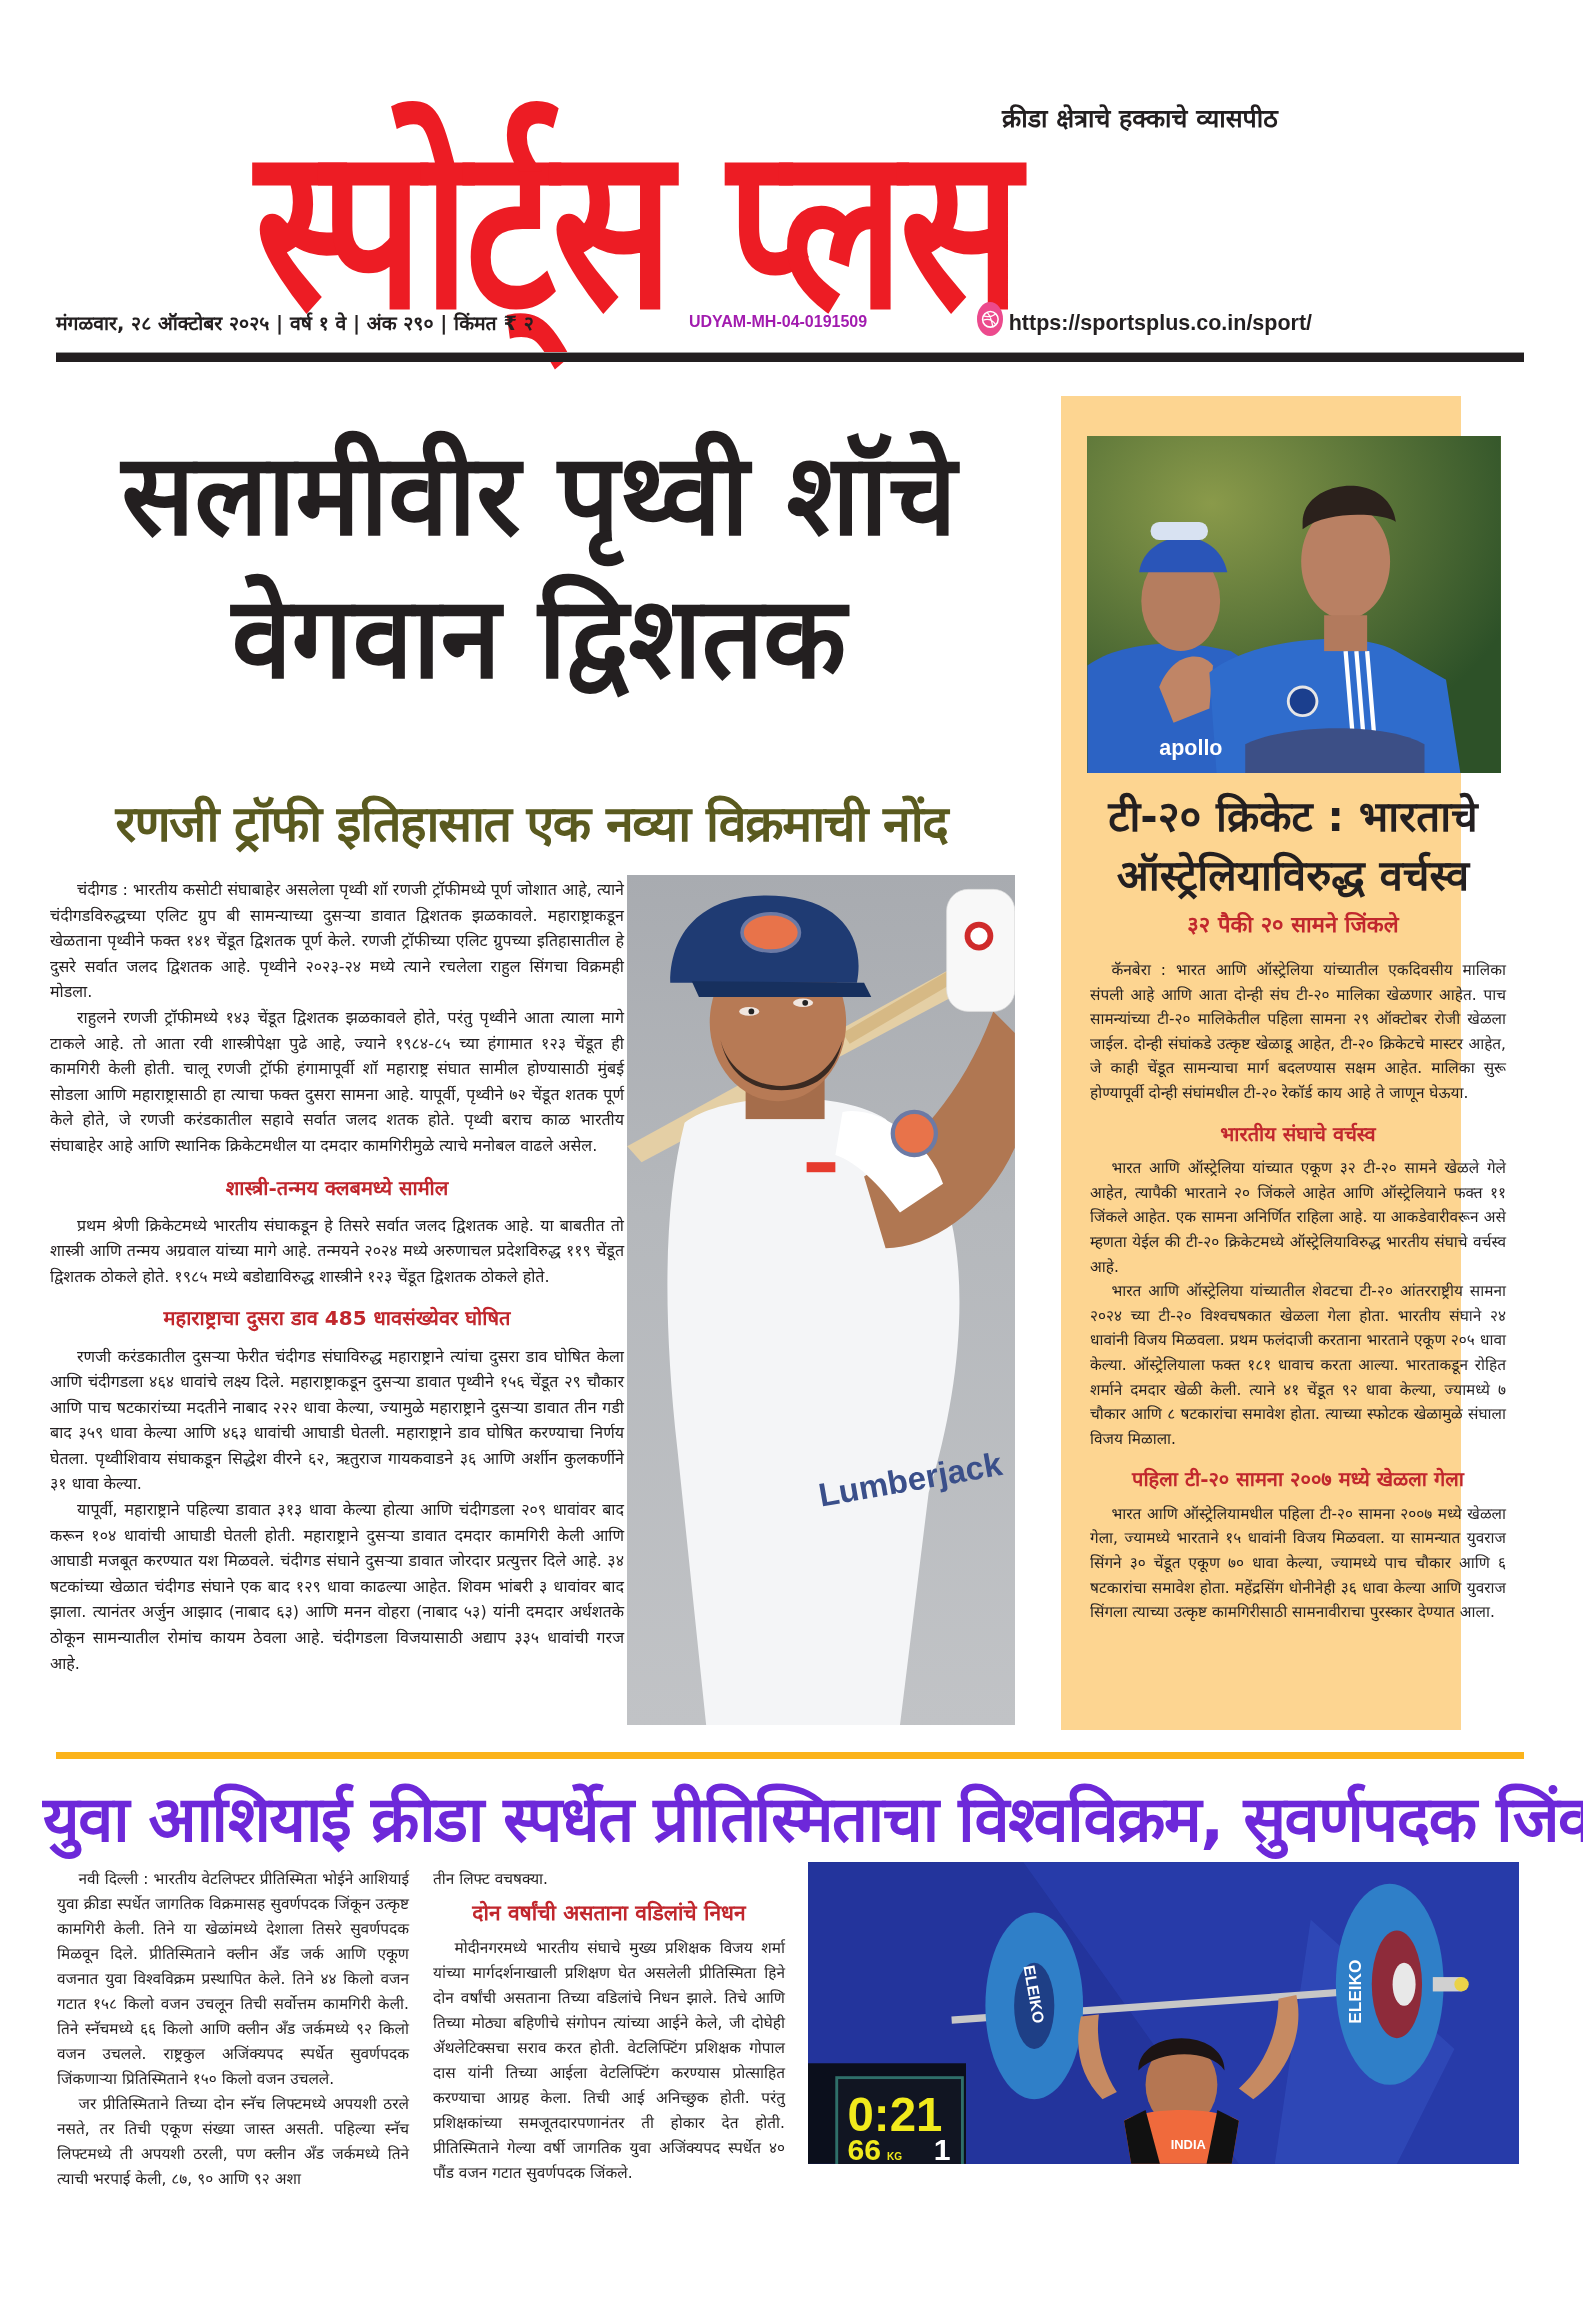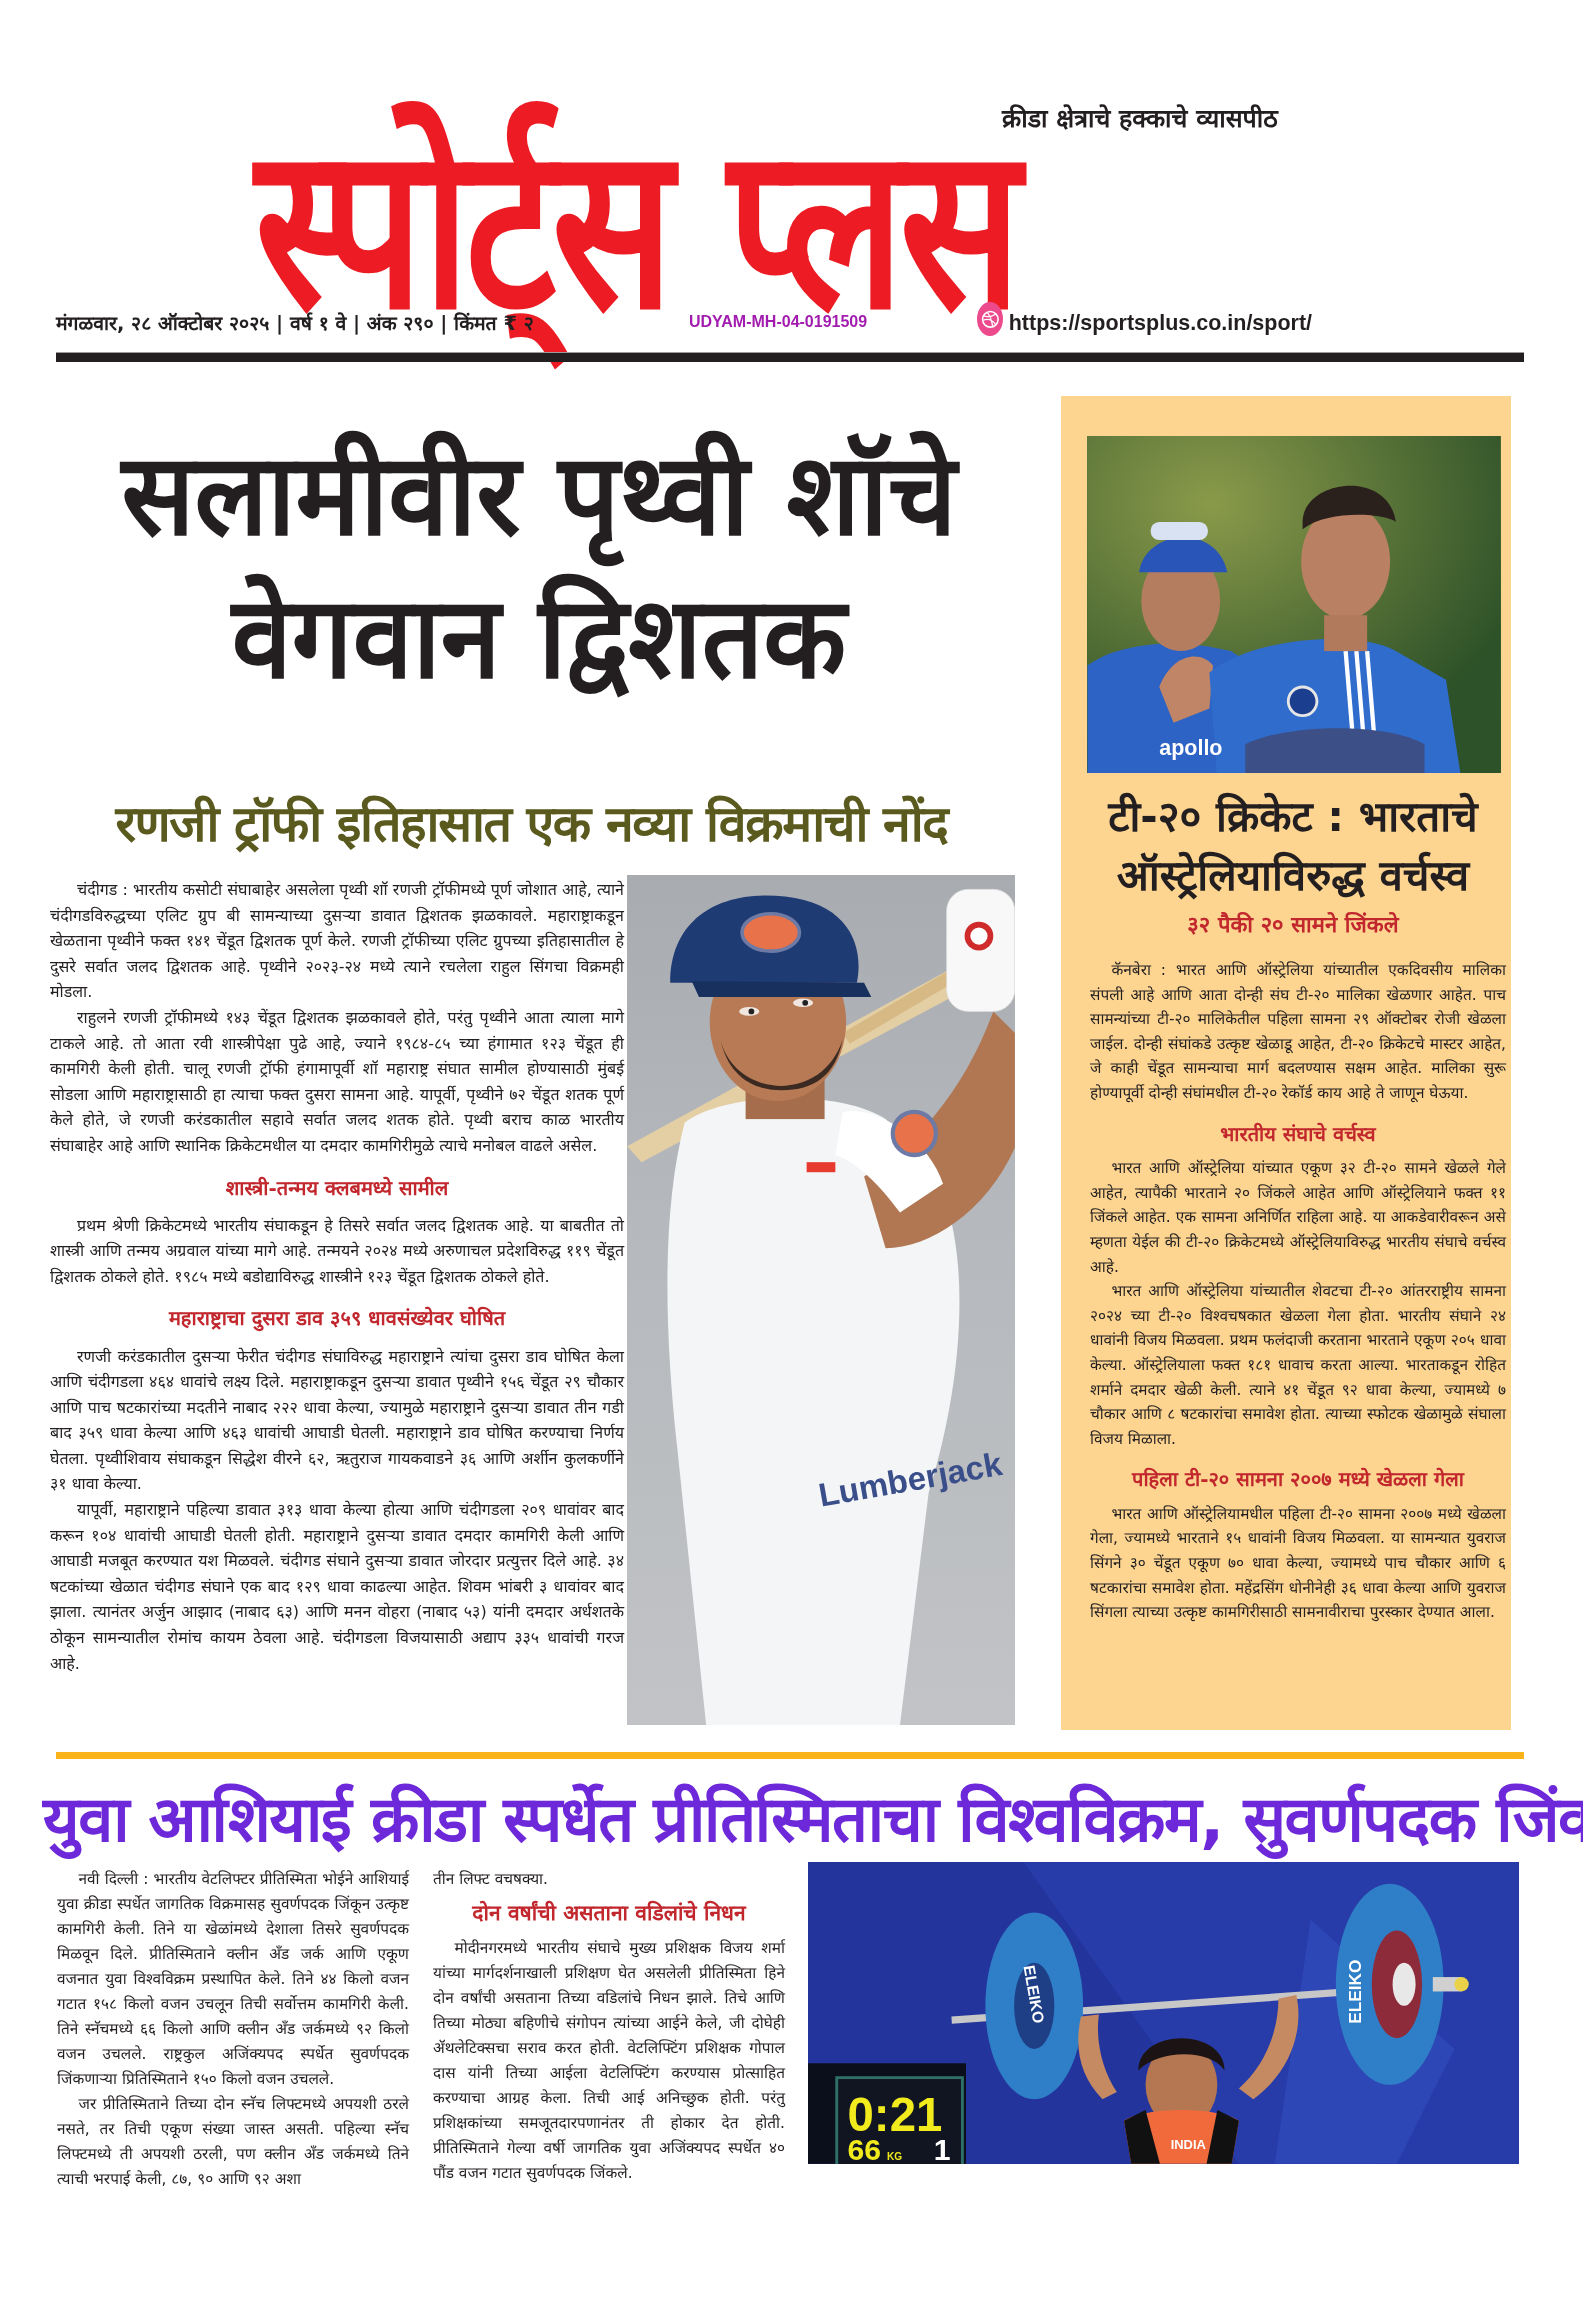--- a/index.html
+++ b/index.html
@@ -51,21 +51,21 @@
   .col-left p { text-indent: 27px; }
   .sub-red {
     text-align: center; color: #c1272d; font-weight: bold; font-size: 20px; margin: 17px 0 11.5px 0; text-indent: 0;
   }
   .photo-shaw {
     position: absolute; left: 627px; top: 875px; width: 388px; height: 850px; overflow: hidden;
     background: linear-gradient(180deg, #a8abb0 0%, #b5b8bc 40%, #c1c3c6 100%);
   }
 
   
-  .sidebar { position: absolute; left: 1061px; top: 396px; width: 450px; height: 1334px; background: #fdd591; }
+  .sidebar { position: absolute; left: 1061px; top: 396px; width: 400px; height: 1334px; background: #fdd591; }
   .photo-t20 {
     position: absolute; left: 26px; top: 40px; width: 414px; height: 337px; overflow: hidden;
     background: linear-gradient(180deg, #5b7a3d 0%, #3f6a2e 45%, #2f5a2a 100%);
   }
   .side-head {
     position: absolute; left: 0; top: 391px; width: 464px; text-align: center;
     font-size: 42px; font-weight: bold; line-height: 59px; color: #231f20;
   }
   .side-kicker {
     position: absolute; left: 0; top: 512px; width: 464px; text-align: center;
@@ -126,21 +126,21 @@
     <span>सलामीवीर पृथ्वी शॉचे</span><br>
     <span>वेगवान द्विशतक</span>
   </h1>
   <h2 class="lead-sub">रणजी ट्रॉफी इतिहासात एक नव्या विक्रमाची नोंद</h2>
 
   <div class="col-left">
     <p>चंदीगड : भारतीय कसोटी संघाबाहेर असलेला पृथ्वी शॉ रणजी ट्रॉफीमध्ये पूर्ण जोशात आहे, त्याने चंदीगडविरुद्धच्या एलिट ग्रुप बी सामन्याच्या दुसऱ्या डावात द्विशतक झळकावले. महाराष्ट्राकडून खेळताना पृथ्वीने फक्त १४१ चेंडूत द्विशतक पूर्ण केले. रणजी ट्रॉफीच्या एलिट ग्रुपच्या इतिहासातील हे दुसरे सर्वात जलद द्विशतक आहे. पृथ्वीने २०२३-२४ मध्ये त्याने रचलेला राहुल सिंगचा विक्रमही मोडला.</p>
     <p>राहुलने रणजी ट्रॉफीमध्ये १४३ चेंडूत द्विशतक झळकावले होते, परंतु पृथ्वीने आता त्याला मागे टाकले आहे. तो आता रवी शास्त्रीपेक्षा पुढे आहे, ज्याने १९८४-८५ च्या हंगामात १२३ चेंडूत ही कामगिरी केली होती. चालू रणजी ट्रॉफी हंगामापूर्वी शॉ महाराष्ट्र संघात सामील होण्यासाठी मुंबई सोडला आणि महाराष्ट्रासाठी हा त्याचा फक्त दुसरा सामना आहे. यापूर्वी, पृथ्वीने ७२ चेंडूत शतक पूर्ण केले होते, जे रणजी करंडकातील सहावे सर्वात जलद शतक होते. पृथ्वी बराच काळ भारतीय संघाबाहेर आहे आणि स्थानिक क्रिकेटमधील या दमदार कामगिरीमुळे त्याचे मनोबल वाढले असेल.</p>
     <h3 class="sub-red">शास्त्री-तन्मय क्लबमध्ये सामील</h3>
     <p>प्रथम श्रेणी क्रिकेटमध्ये भारतीय संघाकडून हे तिसरे सर्वात जलद द्विशतक आहे. या बाबतीत तो शास्त्री आणि तन्मय अग्रवाल यांच्या मागे आहे. तन्मयने २०२४ मध्ये अरुणाचल प्रदेशविरुद्ध ११९ चेंडूत द्विशतक ठोकले होते. १९८५ मध्ये बडोद्याविरुद्ध शास्त्रीने १२३ चेंडूत द्विशतक ठोकले होते.</p>
-    <h3 class="sub-red">महाराष्ट्राचा दुसरा डाव ३५९ धावसंख्येवर घोषित</h3>
+    <h3 class="sub-red">महाराष्ट्राचा दुसरा डाव 485 धावसंख्येवर घोषित</h3>
     <p>रणजी करंडकातील दुसऱ्या फेरीत चंदीगड संघाविरुद्ध महाराष्ट्राने त्यांचा दुसरा डाव घोषित केला आणि चंदीगडला ४६४ धावांचे लक्ष्य दिले. महाराष्ट्राकडून दुसऱ्या डावात पृथ्वीने १५६ चेंडूत २९ चौकार आणि पाच षटकारांच्या मदतीने नाबाद २२२ धावा केल्या, ज्यामुळे महाराष्ट्राने दुसऱ्या डावात तीन गडी बाद ३५९ धावा केल्या आणि ४६३ धावांची आघाडी घेतली. महाराष्ट्राने डाव घोषित करण्याचा निर्णय घेतला. पृथ्वीशिवाय संघाकडून सिद्धेश वीरने ६२, ऋतुराज गायकवाडने ३६ आणि अर्शीन कुलकर्णीने ३१ धावा केल्या.</p>
     <p>यापूर्वी, महाराष्ट्राने पहिल्या डावात ३१३ धावा केल्या होत्या आणि चंदीगडला २०९ धावांवर बाद करून १०४ धावांची आघाडी घेतली होती. महाराष्ट्राने दुसऱ्या डावात दमदार कामगिरी केली आणि आघाडी मजबूत करण्यात यश मिळवले. चंदीगड संघाने दुसऱ्या डावात जोरदार प्रत्युत्तर दिले आहे. ३४ षटकांच्या खेळात चंदीगड संघाने एक बाद १२९ धावा काढल्या आहेत. शिवम भांबरी ३ धावांवर बाद झाला. त्यानंतर अर्जुन आझाद (नाबाद ६३) आणि मनन वोहरा (नाबाद ५३) यांनी दमदार अर्धशतके ठोकून सामन्यातील रोमांच कायम ठेवला आहे. चंदीगडला विजयासाठी अद्याप ३३५ धावांची गरज आहे.</p>
   </div>
 
   <figure class="photo-shaw">
     <svg width="388" height="850" viewBox="0 0 540 1184">
 
       <polygon points="0,378 470,120 490,150 20,400" fill="#e4cfa5"></polygon>
       <polygon points="300,220 470,120 480,135 310,235" fill="#d6b985"></polygon>
 

